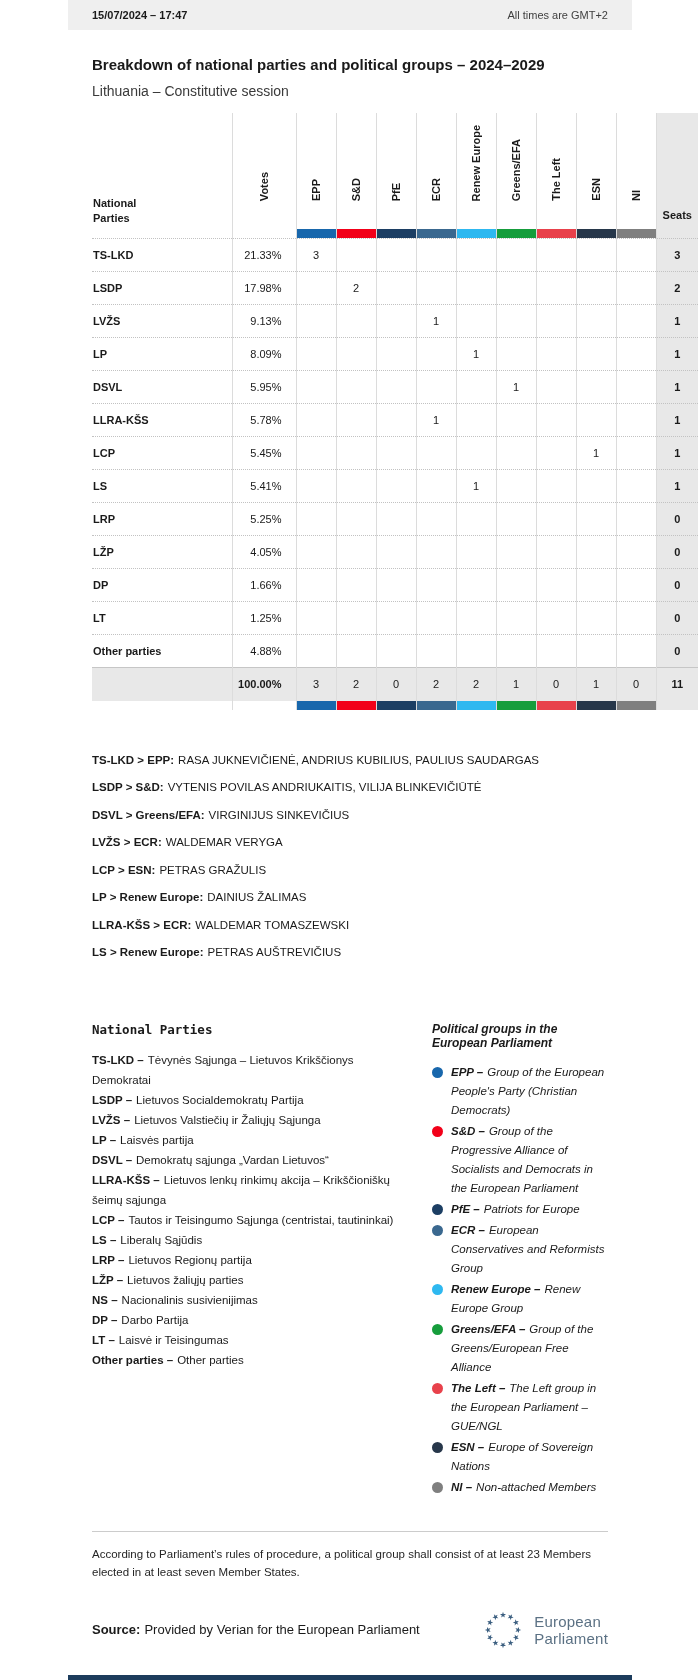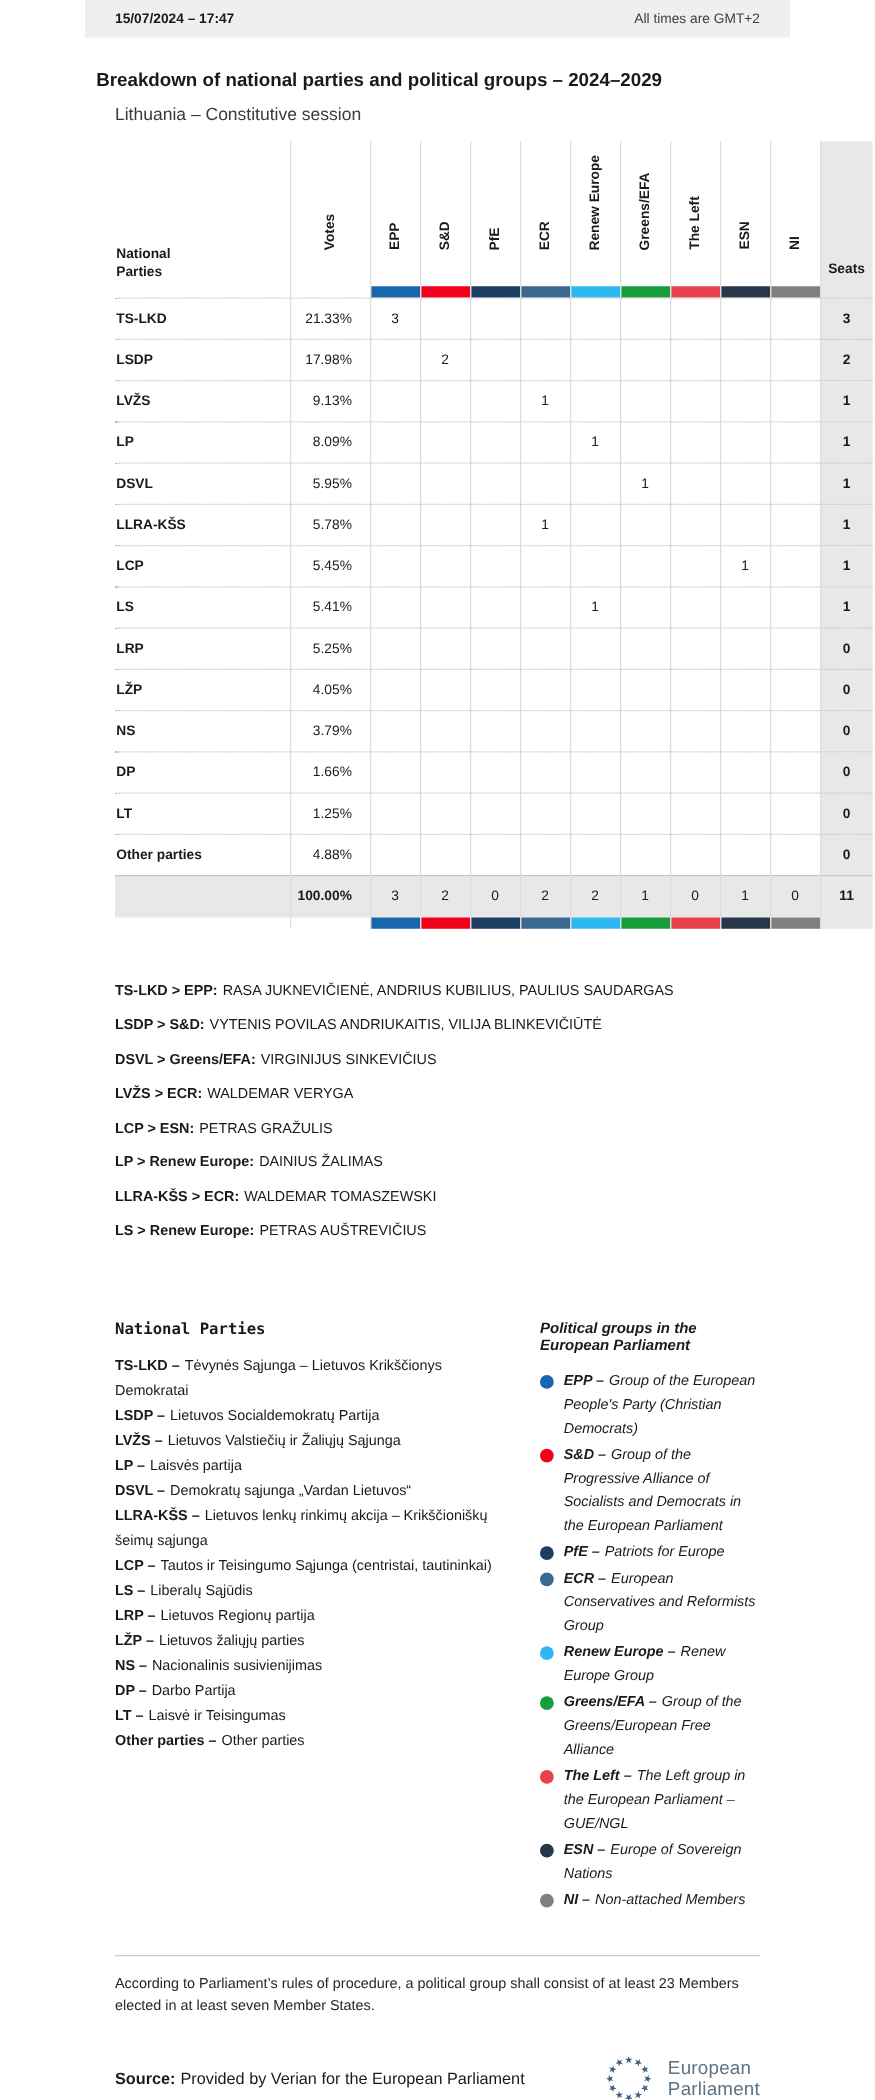--- a/index.html
+++ b/index.html
@@ -5,21 +5,21 @@
   * { box-sizing: border-box; margin: 0; padding: 0; }
   html, body { background: #ffffff; }
   body { font-family: "Liberation Sans", sans-serif; color: #1a1a1a; }
   .page { width: 564px; min-height: 1680px; display: flex; flex-direction: column; background: #fff; margin: 0 auto; }
 
   .topbar { display: flex; justify-content: space-between; align-items: center;
             background: #efefef; padding: 9px 24px; font-size: 11px; }
   .topbar-date { font-weight: bold; }
   .topbar-tz { color: #3f3f3f; }
 
-  .title { margin: 26px 9px 0; font-size: 15px; font-weight: bold; }
+  .title { margin: 26px 24px 0; font-size: 15px; font-weight: bold; }
   .subtitle { margin: 10px 24px 0; font-size: 14px; font-weight: 400; color: #3a3a3a; }
 
   .table-wrap { margin: 14px 24px 0; }
   table.results { border-collapse: collapse; table-layout: fixed; width: 606px; font-size: 11px; }
   col.c-party { width: 140px; } col.c-votes { width: 64px; }
   col.c-group { width: 40px; }  col.c-seats { width: 42px; }
   .bl { border-left: 1px solid #dcdcdc; }
   .th-party { vertical-align: bottom; text-align: left; padding: 0 0 3px 1px; height: 116px; }
   .party-head { width: 70px; line-height: 15px; font-size: 11px; font-weight: bold; }
   .th-rot { vertical-align: bottom; text-align: center; padding-bottom: 26px; height: 116px; }
@@ -265,34 +265,20 @@
             <td class="td-num bl"></td>
             <td class="td-num bl"></td>
             <td class="td-num bl"></td>
             <td class="td-num bl"></td>
             <td class="td-num bl"></td>
             <td class="td-seats bl seats-bg">0</td>
           </tr>
           <tr class="body-row">
             <td class="td-party">LŽP</td>
             <td class="td-votes bl">4.05%</td>
-            <td class="td-num bl"></td>
-            <td class="td-num bl"></td>
-            <td class="td-num bl"></td>
-            <td class="td-num bl"></td>
-            <td class="td-num bl"></td>
-            <td class="td-num bl"></td>
-            <td class="td-num bl"></td>
-            <td class="td-num bl"></td>
-            <td class="td-num bl"></td>
-            <td class="td-seats bl seats-bg">0</td>
-          </tr>
-          <tr class="body-row">
-            <td class="td-party">NS</td>
-            <td class="td-votes bl">3.79%</td>
             <td class="td-num bl"></td>
             <td class="td-num bl"></td>
             <td class="td-num bl"></td>
             <td class="td-num bl"></td>
             <td class="td-num bl"></td>
             <td class="td-num bl"></td>
             <td class="td-num bl"></td>
             <td class="td-num bl"></td>
             <td class="td-num bl"></td>
             <td class="td-seats bl seats-bg">0</td>

